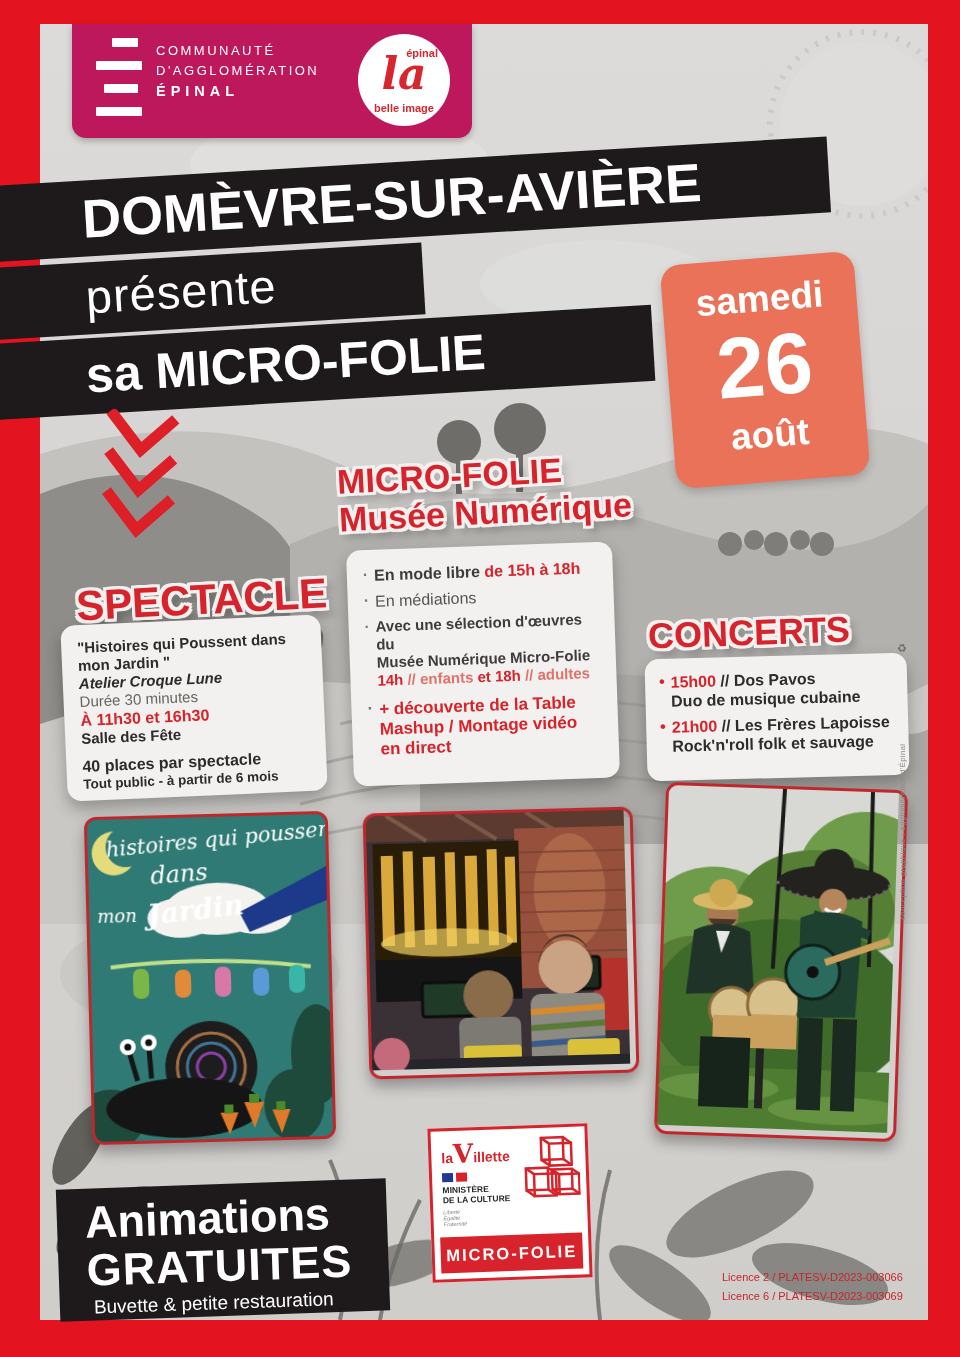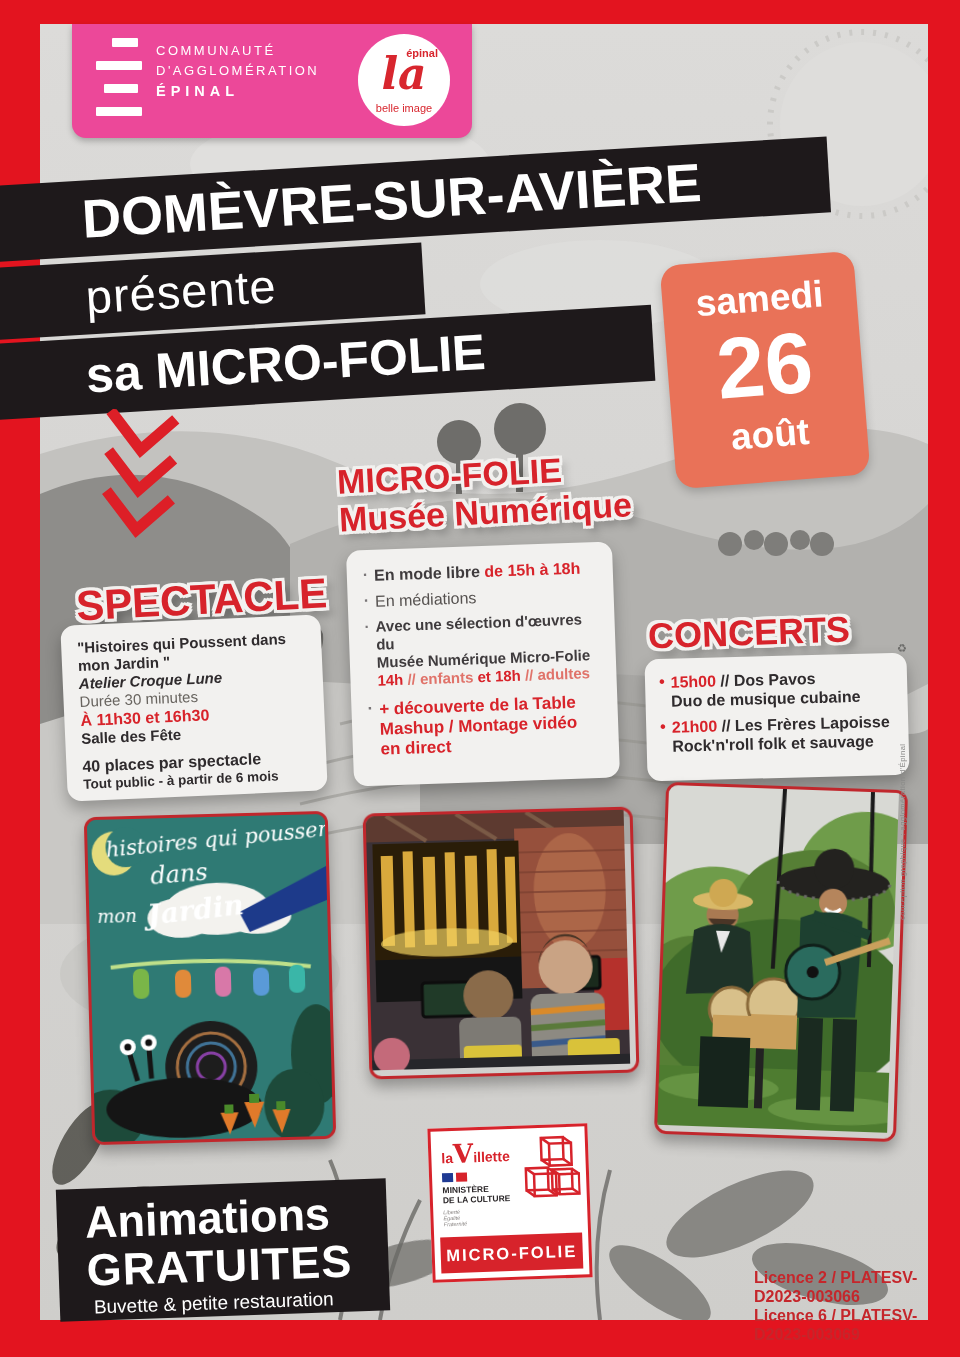--- a/index.html
+++ b/index.html
@@ -4,32 +4,32 @@
 <style>
   html,body{margin:0;padding:0;}
   body{font-family:"Liberation Sans",sans-serif;}
   #poster{position:relative;width:960px;height:1357px;background:#e3141f;overflow:hidden;}
   #paper{position:absolute;left:40px;top:24px;width:888px;height:1296px;
          background:linear-gradient(180deg,#dcdbd9 0%,#d6d5d3 40%,#cfcecb 100%);overflow:hidden;}
   #bgart{position:absolute;inset:0;}
   .abs{position:absolute;}
 
   
-  .agglo-panel{left:72px;top:24px;width:400px;height:114px;background:#ec4899;
+  .agglo-panel{left:72px;top:24px;width:400px;height:114px;background:#be185d;
     border-radius:0 0 14px 14px;z-index:6;box-shadow:0 3px 6px rgba(0,0,0,.25);}
   .bars-icon{position:absolute;left:24px;top:14px;width:46px;height:84px;}
   .bars-icon div{position:absolute;background:#fff;height:9px;border-radius:1px;}
   .agglo-text{position:absolute;left:84px;top:17px;color:#fff;letter-spacing:2.5px;
     font-size:13px;line-height:20px;white-space:nowrap;}
   .agglo-text .l3{font-weight:bold;font-size:14.5px;letter-spacing:5px;}
   .belle-circle{position:absolute;left:286px;top:10px;width:92px;height:92px;background:#fff;
     border-radius:50%;color:#d8262e;text-align:center;}
   .belle-la{font-family:"DejaVu Serif",serif;font-style:italic;font-weight:bold;font-size:44px;line-height:48px;margin-top:16px;}
   .belle-ep{position:absolute;right:12px;top:13px;font-size:11px;font-weight:bold;}
-  .belle-tag{position:absolute;left:0;right:0;bottom:12px;font-size:11px;font-weight:normal;}
+  .belle-tag{position:absolute;left:0;right:0;bottom:12px;font-size:11px;font-weight:bold;}
 
   
   .tbar{background:#1e191b;color:#fff;white-space:nowrap;transform-origin:left top;z-index:5;}
   .tbar1{left:-8px;top:186px;width:748px;height:76px;transform:rotate(-3.4deg);
     font-size:54px;font-weight:bold;line-height:76px;padding-left:88px;}
   .tbar2{left:-8px;top:268px;width:338px;height:72px;transform:rotate(-3.4deg);
     font-size:47px;font-weight:normal;line-height:70px;padding-left:92px;letter-spacing:1px;}
   .tbar3{left:-8px;top:344px;width:568px;height:76px;transform:rotate(-3.4deg);
     font-size:50px;font-weight:bold;line-height:74px;padding-left:92px;}
 
@@ -82,21 +82,21 @@
   .villette{position:absolute;left:10px;top:8px;color:#d7232b;font-weight:bold;font-size:14px;}
   .villette .bigv{font-size:26px;font-family:"DejaVu Serif",serif;}
   .flags{position:absolute;left:10px;top:42px;width:26px;height:9px;}
   .flags div{position:absolute;top:0;width:11px;height:9px;}
   .ministere{position:absolute;left:10px;top:54px;font-size:8.5px;font-weight:bold;color:#2a2628;line-height:10px;}
   .motto{position:absolute;left:10px;top:78px;font-size:5.5px;color:#8a8684;line-height:6px;font-style:italic;}
   .mf-band{position:absolute;left:6px;right:6px;bottom:6px;height:36px;background:#d7232b;color:#fff;
     text-align:center;font-weight:bold;font-size:16.5px;line-height:36px;letter-spacing:2px;}
 
   
-  .licences{left:722px;top:1268px;color:#c5262b;font-weight:bold;font-size:16px;line-height:19px;z-index:5;margin-left:32px;}
+  .licences{left:722px;top:1268px;color:#c5262b;font-weight:normal;font-size:11px;line-height:19px;z-index:5;}
   .vcredit{left:898px;top:660px;height:260px;writing-mode:vertical-rl;transform:rotate(180deg);
     font-size:7.5px;color:#8a8a88;z-index:5;letter-spacing:.5px;}
   .recycle{left:897px;top:642px;font-size:11px;color:#6a6a68;z-index:5;}
   .chevrons{left:100px;top:412px;z-index:5;transform:rotate(6deg);}
 </style>
 </head>
 <body>
 
 <div id="poster">
 

